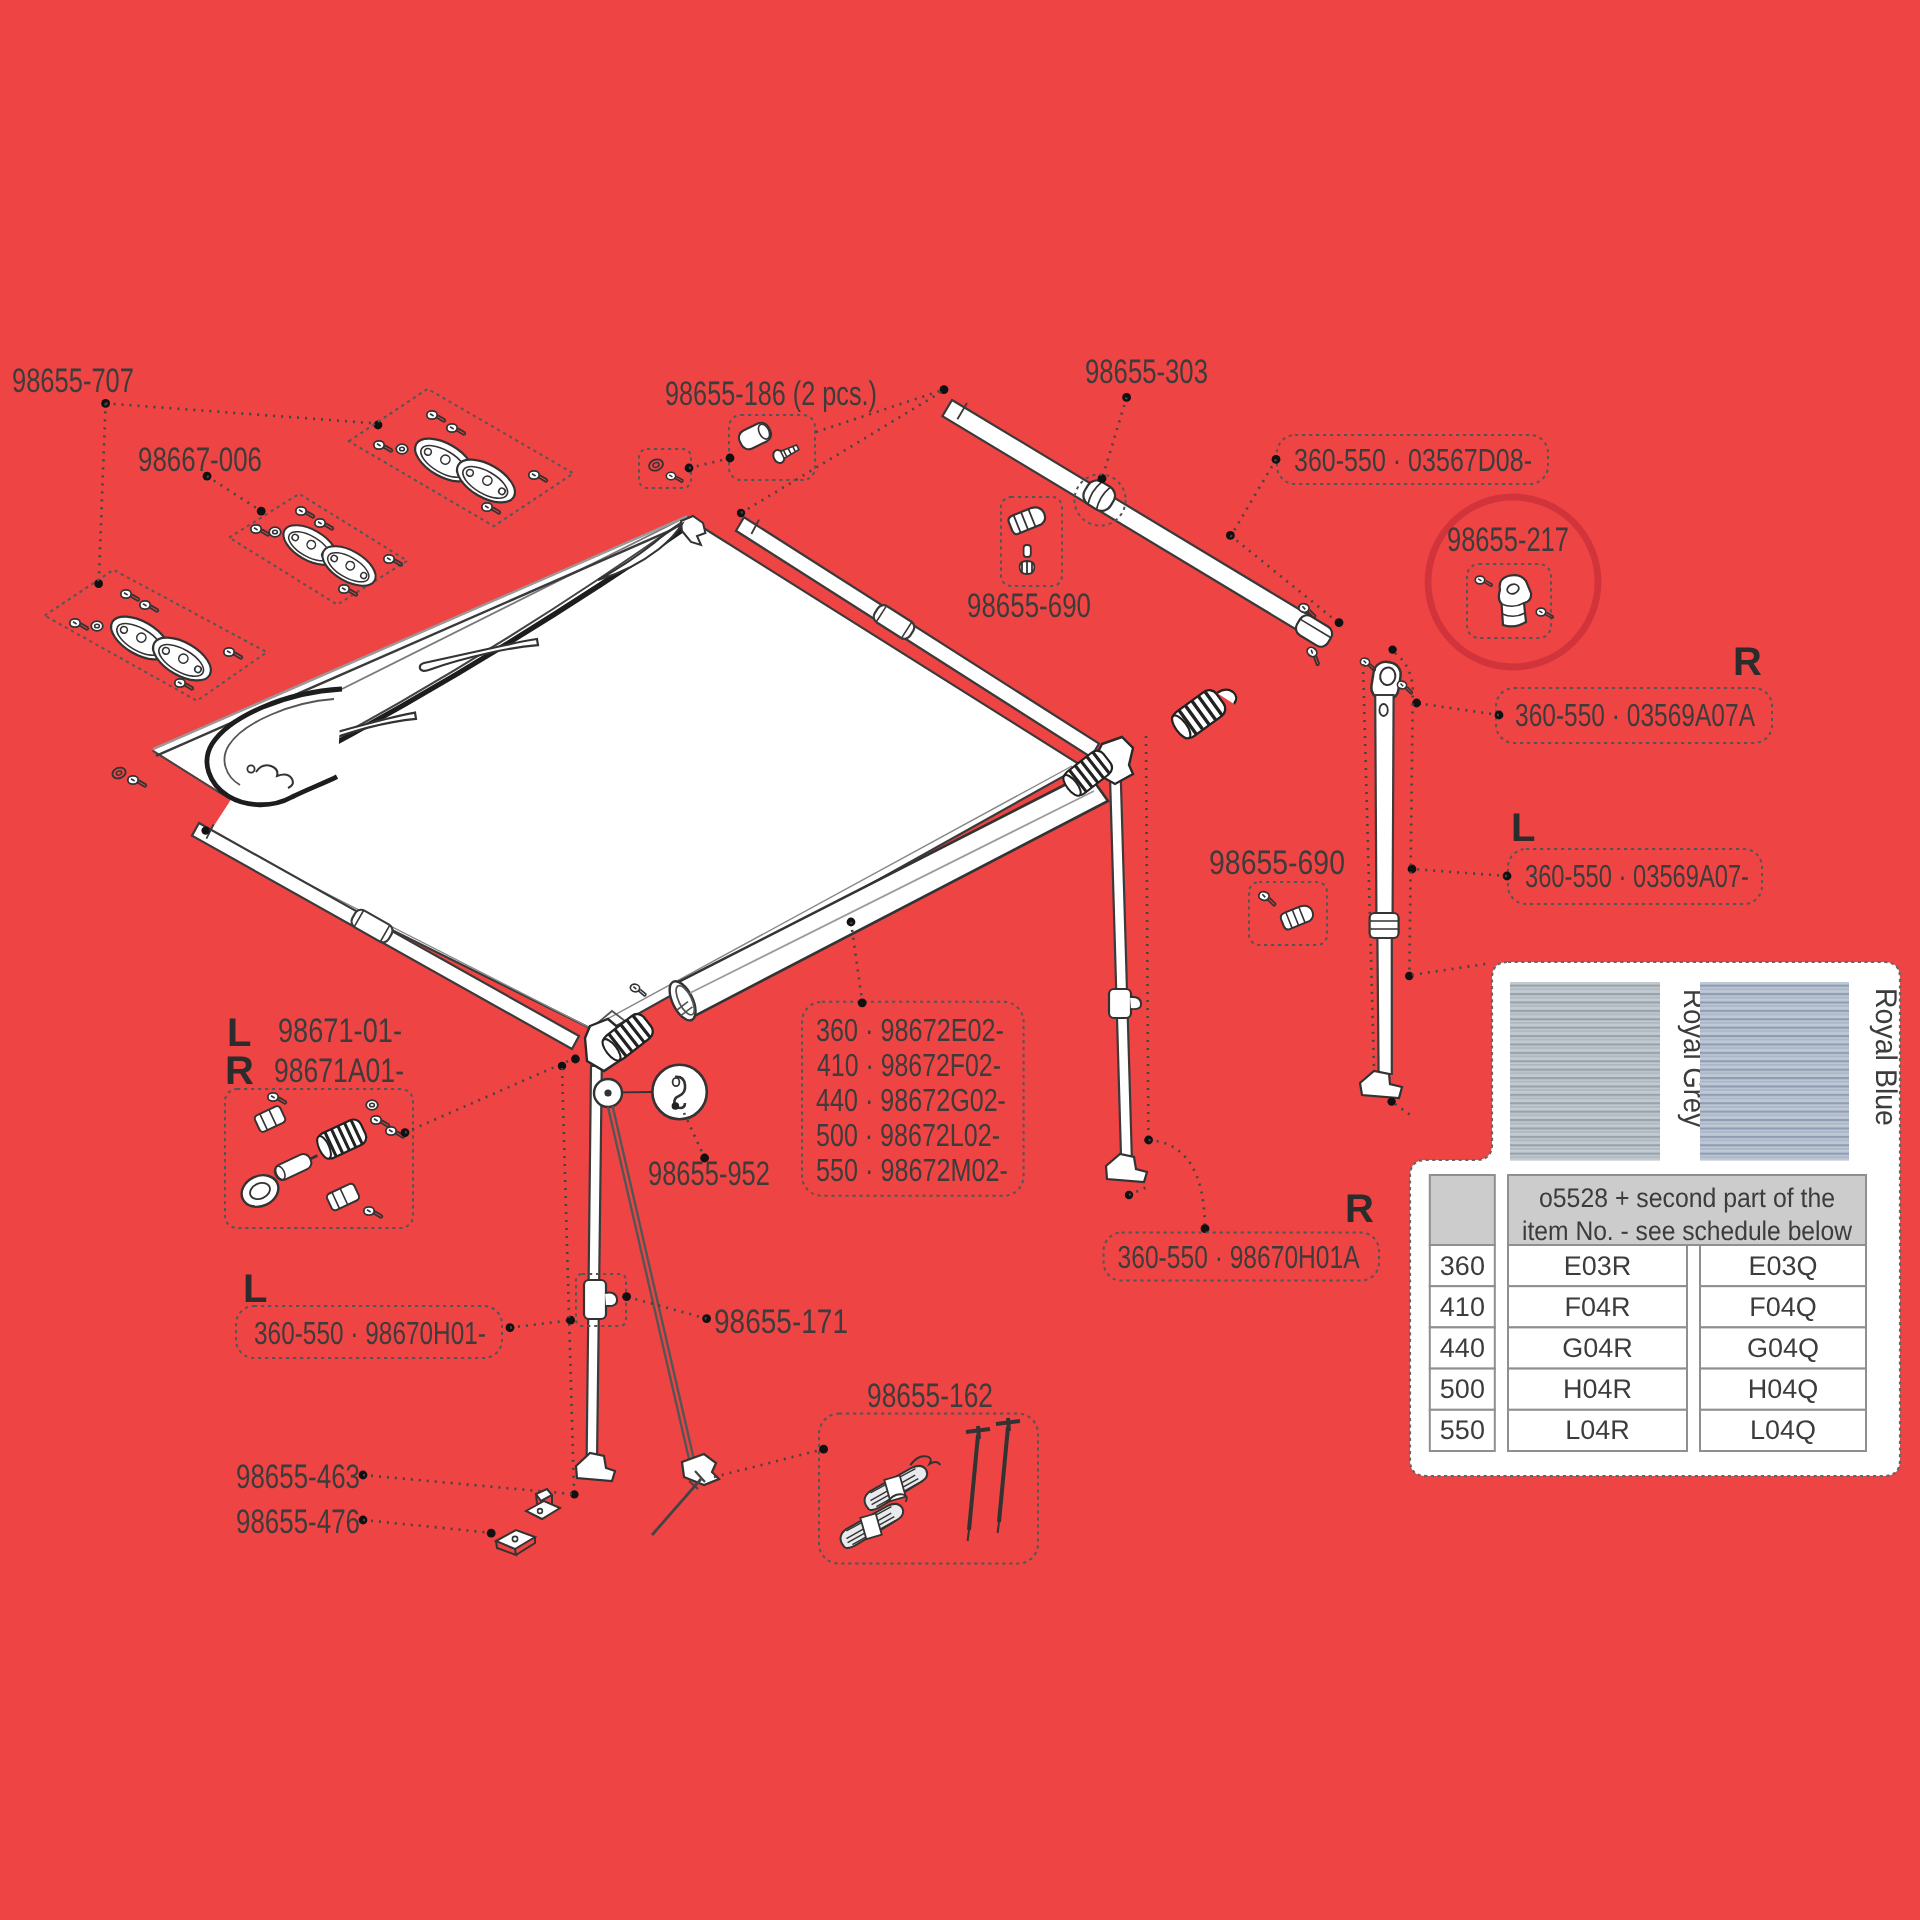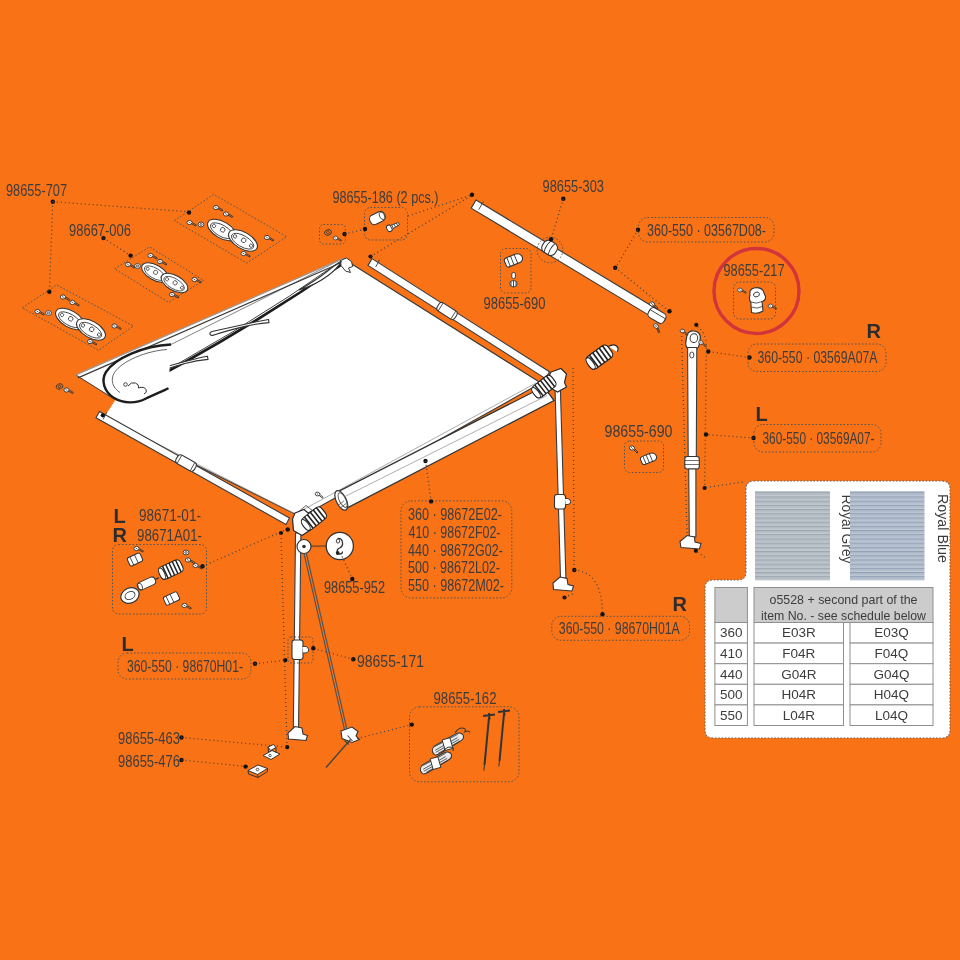--- a/index.html
+++ b/index.html
@@ -1,16 +1,16 @@
 <!DOCTYPE html>
 <html><head>
 <meta charset="utf-8">
 <style>
 html,body{margin:0;padding:0;background:#ffffff;}
-#pg{position:relative;width:960px;height:960px;background:#f97316;overflow:hidden;
+#pg{position:relative;width:960px;height:960px;background:#ef4444;overflow:hidden;
 font-family:"Liberation Sans",sans-serif;}
 svg{position:absolute;left:0;top:0;}
 text{fill:#3c3c3c;font-family:"Liberation Sans",sans-serif;}
 .lb{font-size:17px;}
 .bx{font-size:16px;}
 .bold{font-weight:bold;font-size:20px;fill:#2c2c2c;}
 </style>
 </head>
 <body>
 <div id="pg">

